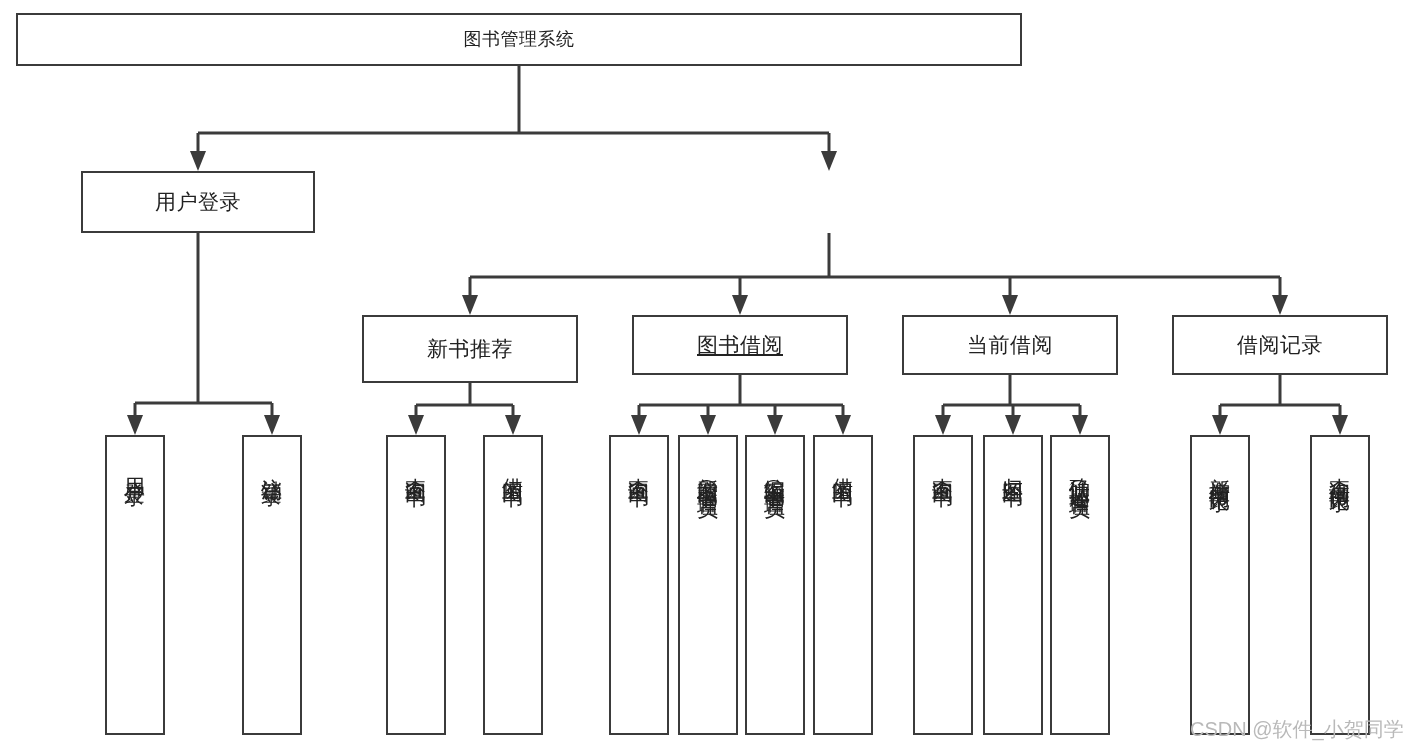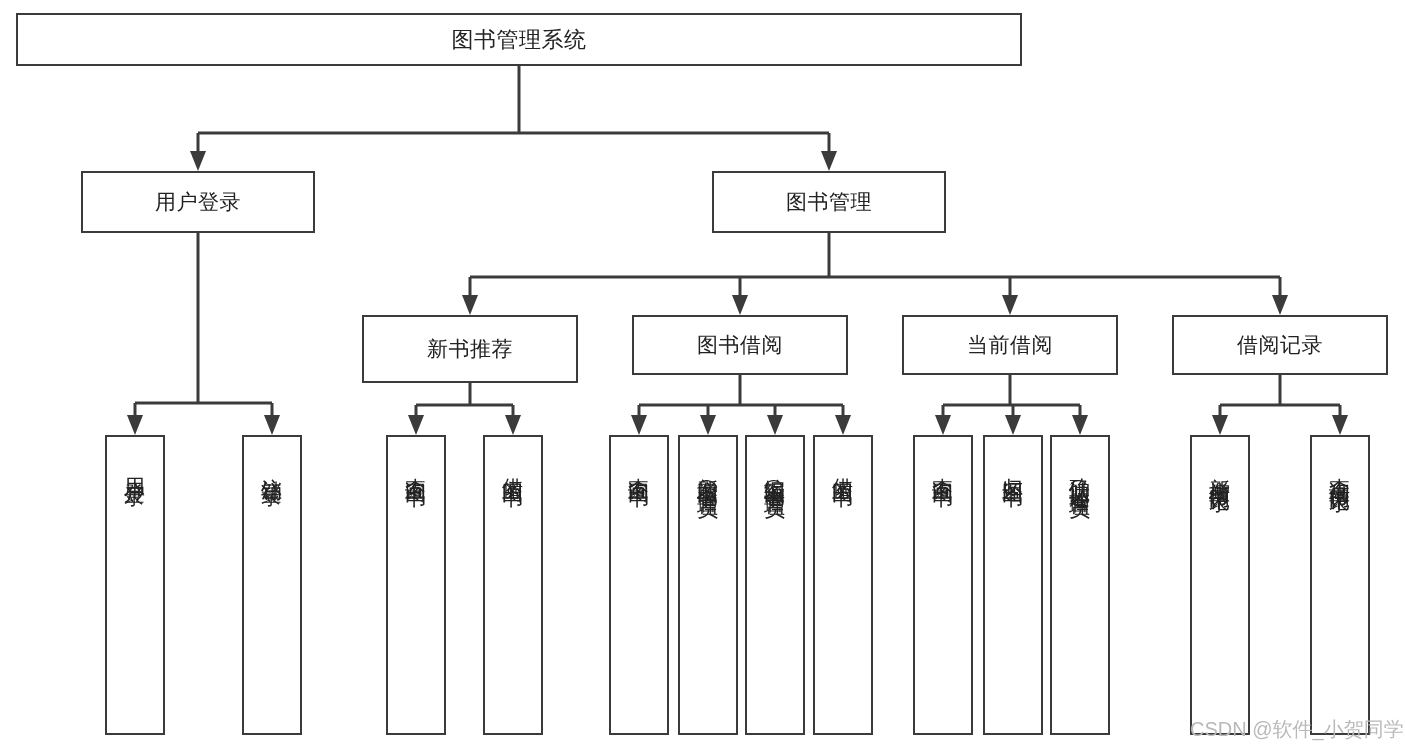--- a/index.html
+++ b/index.html
@@ -39,21 +39,21 @@
   }
   .node .label {
     display: block;
     white-space: pre-line;
   }
   .node.horiz .label {
     font-size: 21px;
     letter-spacing: 0.5px;
   }
   .node.root .label {
-    font-size: 22px;
+    font-size: 18px;
     letter-spacing: 0.5px;
   }
   .node.vert {
     align-items: flex-start;
     padding-top: 24px;
   }
   .node.vert .label {
     writing-mode: vertical-rl;
     text-orientation: upright;
     font-size: 21px;
@@ -130,28 +130,25 @@
       <polygon points="1332,415 1348,415 1340,435" fill="#3b3b3b"></polygon>
     </svg>
 
   <div class="node root" style="left: 16px; top: 13px; width: 1006px; height: 53px;">
     <span class="label">图书管理系统</span>
   </div>
 
   <div class="node horiz" style="left: 81px; top: 171px; width: 234px; height: 62px;">
     <span class="label">用户登录</span>
   </div>
-  <div class="node horiz" style="left: 712px; top: 171px; width: 234px; height: 62px;">
-    <span class="label">图书管理</span>
-  </div>
 
   <div class="node horiz" style="left: 362px; top: 315px; width: 216px; height: 68px;">
     <span class="label">新书推荐</span>
   </div>
-  <div class="node horiz" style="left: 632px; top: 315px; width: 216px; height: 60px;">
+  <div class="node horiz" style="left: 632px; top: 315px; width: 216px; height: 60px; text-decoration: underline;">
     <span class="label">图书借阅</span>
   </div>
   <div class="node horiz" style="left: 902px; top: 315px; width: 216px; height: 60px;">
     <span class="label">当前借阅</span>
   </div>
   <div class="node horiz" style="left: 1172px; top: 315px; width: 216px; height: 60px;">
     <span class="label">借阅记录</span>
   </div>
 
   <div class="node vert" style="left: 105px; top: 435px; width: 60px; height: 300px;">

